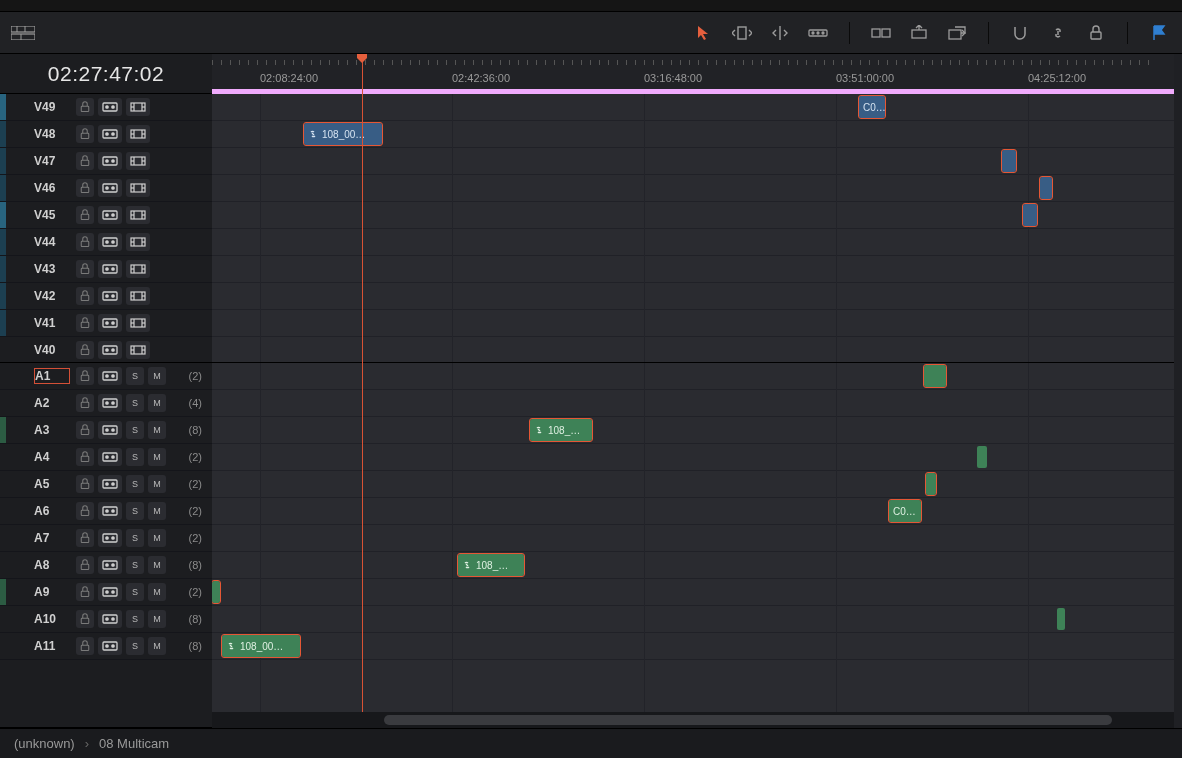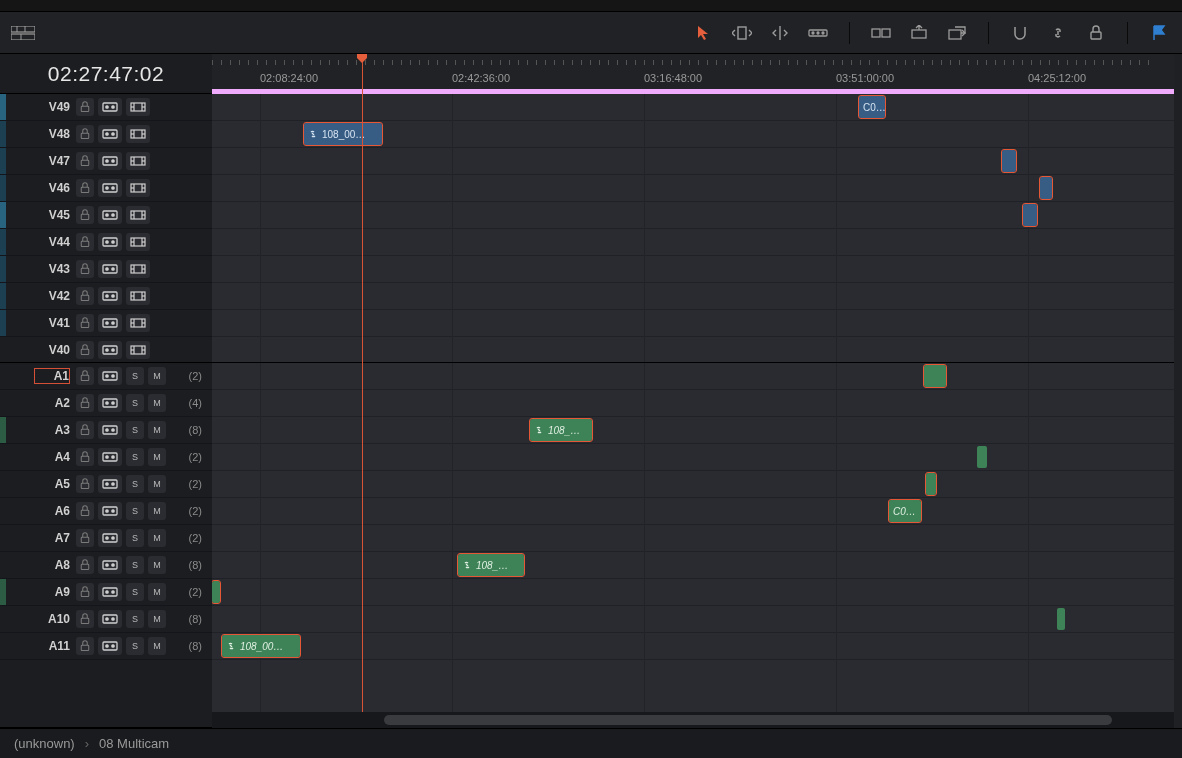--- a/index.html
+++ b/index.html
@@ -23,21 +23,21 @@
 
   .track-column { height:269px; overflow:hidden; border-bottom:1px solid #000; }
   .track-column.audio { flex:1; overflow:hidden; }
 
   .track-row { height:27px; display:flex; align-items:center; border-bottom:1px solid #14151a; position:relative; }
   .accent-bar { width:6px; height:100%; }
   .accent-bar.on { background:#1c4f66; opacity:.7; }
   .accent-bar.blue { background:#2a6d8a; opacity:.9; }
   .accent-bar.green { background:#2f6447; opacity:.9; }
   .gap { width:28px; }
-  .track-label { width:36px; font-size:12px; font-weight:600; text-align:right; color:#d0d0d0; }
+  .track-label { width:36px; font-size:12px; font-weight:600; text-align:left; color:#d0d0d0; }
   .track-label.boxed { border:1px solid #d45037; border-radius:0; }
   .hdr-icons { display:flex; gap:4px; margin-left:6px; align-items:center; }
   .hicon { width:24px; height:18px; background:#2b2c31; border-radius:3px; display:flex; align-items:center; justify-content:center; color:#b8b8b8; font-size:9px; }
   .hicon.small { width:18px; }
   .ch-count { margin-left:auto; margin-right:10px; font-size:11px; color:#8b8b8b; }
 
   
   .timeline { flex:1; display:flex; flex-direction:column; position:relative; background:#2a2b30; }
   .ruler { height:40px; background:#212226; border-bottom:5px solid #f0abfc; position:relative; font-size:11px; color:#9a9a9a; }
   .ruler-tick { position:absolute; top:18px; font-size:11px; }
@@ -47,21 +47,21 @@
   .playhead { position:absolute; top:0; width:1px; background:#d85234; z-index:50; }
   .playhead-head { position:absolute; top:-2px; left:-6px; width:12px; height:12px; }
   .playhead-head svg { display:block; }
 
   .video-lanes { height:269px; position:relative; overflow:hidden; border-bottom:1px solid #000; }
   .audio-lanes { flex:1; position:relative; overflow:hidden; }
   .lane { position:absolute; left:0; right:0; height:27px; border-bottom:1px solid #202127; }
 
   .clip { position:absolute; height:22px; top:2px; border-radius:2px; font-size:10px; display:flex; align-items:center; padding:0 4px; gap:4px; overflow:hidden; white-space:nowrap; }
   .clip.video { background:#385d85; color:#d5e3f1; }
-  .clip.audio { background:#3e8257; color:#dff0e2;font-style:italic; }
+  .clip.audio { background:#3e8257; color:#dff0e2; }
   .clip.sel { outline:1px solid #e55735; outline-offset:0; }
   .clip .link-ic { width:10px; height:10px; flex:0 0 10px; }
   .clip .link-ic svg { display:block; }
 
   .hscroll { height:16px; background:#17181b; position:relative; }
   .hscroll-thumb { position:absolute; top:3px; height:10px; background:#3a3b3f; border-radius:5px; }
 
   
   .breadcrumb { height:30px; background:#1a1b1e; display:flex; align-items:center; padding:0 14px; font-size:13px; color:#999; gap:10px; border-top:1px solid #000; }
   .breadcrumb .chev { color:#666; }

